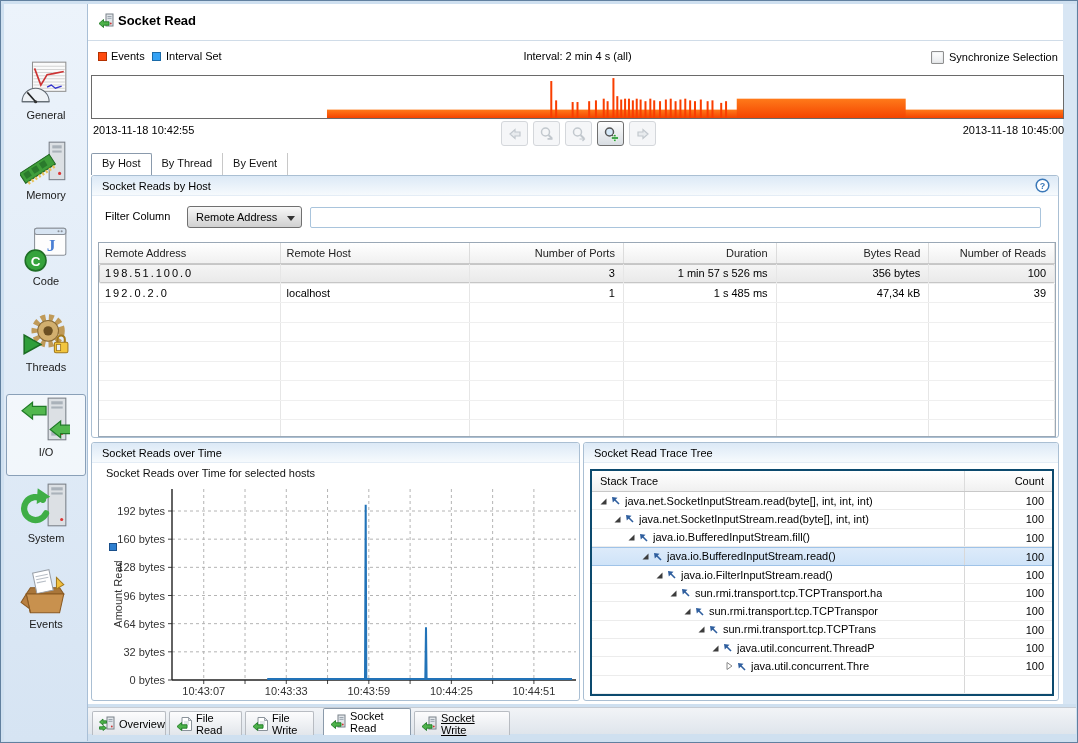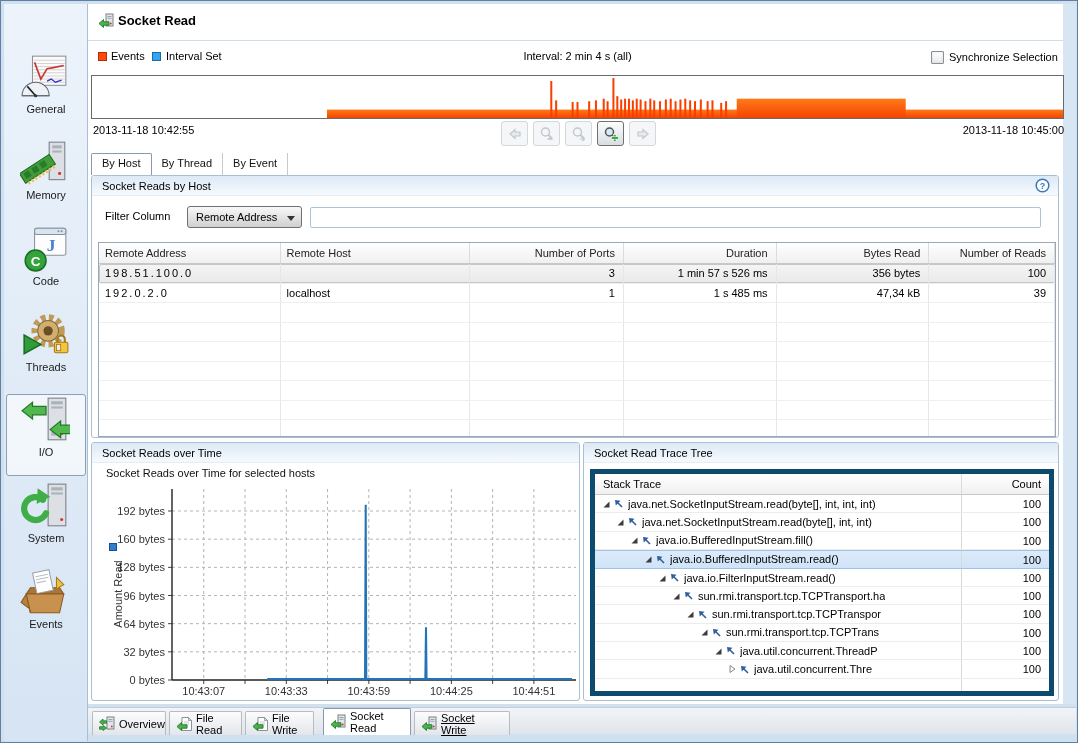--- a/index.html
+++ b/index.html
@@ -46,40 +46,40 @@
   .htable{position:absolute;left:6px;top:66px;width:958px;height:195px;border:1px solid #9aa8b6;background:#fff;overflow:hidden;}
   .hrow{display:flex;height:21px;background:linear-gradient(180deg,#ffffff,#f0f0f0);border-bottom:1px solid #c8c8c8;}
   .hcell{padding:4px 8px 0 6px;border-right:1px solid #dcdcdc;color:#222;overflow:hidden;white-space:nowrap;}
   .drow{display:flex;height:19.5px;border-bottom:1px solid #efefef;position:relative;}
   .drow.sel{background:linear-gradient(180deg,#f5f5f5,#e9e9e9);box-shadow:inset 0 0 0 1px #c6c6c6;border-radius:2px;}
   .dcell{padding:3px 8px 0 6px;border-right:1px solid #e6e6e6;overflow:hidden;white-space:nowrap;}
   .ip{letter-spacing:2px;}
   .chart-sub{position:absolute;left:14px;top:24px;color:#111;}
   .vlabel{position:absolute;left:-33px;top:144px;width:120px;height:14px;transform:rotate(-90deg);text-align:center;color:#333;}
   .cleg{position:absolute;left:17px;top:100px;width:8px;height:8px;border:1px solid #1a4f8a;}
-  .ttable{position:absolute;left:6px;top:26px;width:464px;height:227px;border:5px solid #0c4a6e;background:#fff;overflow:hidden;}
+  .ttable{position:absolute;left:6px;top:26px;width:464px;height:227px;border:2px solid #0c4a6e;background:#fff;overflow:hidden;}
   .trow{display:flex;height:18.3px;border-bottom:1px solid #ececec;align-items:center;position:relative;}
   .trow.sel{background:linear-gradient(180deg,#ddebfa,#cfe3f8);border-top:1px solid #9fc3e8;border-bottom:1px solid #9fc3e8;height:19px;}
   .trow .tl{flex:1;overflow:hidden;white-space:nowrap;padding-top:0px;}
   .trow .cnt{width:88px;border-left:1px solid #d8d8d8;text-align:right;padding-right:8px;align-self:stretch;padding-top:3px;}
   .thdr{display:flex;height:21px;background:linear-gradient(180deg,#ffffff,#f0f0f0);border-bottom:1px solid #c8c8c8;}
   .thdr .tl{flex:1;padding:4px 0 0 8px;}
   .thdr .cnt{width:88px;border-left:1px solid #dcdcdc;text-align:right;padding:4px 8px 0 0;}
   .bbar{position:absolute;left:87px;top:706px;width:988px;height:27px;background:linear-gradient(180deg,#f2f4f7,#dfe5ec);border-top:1px solid #c6ccd4;}
   .btab{position:absolute;top:3px;height:24px;display:flex;align-items:center;gap:4px;padding:0 6px;
     background:linear-gradient(180deg,#fcfcfd,#e2e6eb);border:1px solid #b8bcc2;border-bottom:none;border-radius:2px 2px 0 0;}
   .btab.active{top:0;height:27px;background:#fff;border:1px solid #8b9aaa;border-bottom:none;}
   svg{display:block;}
 </style>
 </head>
 <body>
 
 <div class="window">
   <div class="sidebar" id="sidebar">
-      <div class="side-item" style="top: 48px;">
+      <div class="side-item" style="top: 54px;">
         <span class="icon">
           <svg width="50" height="46" viewBox="0 0 48 44">
             <rect x="12" y="2" width="32" height="28" fill="#fafafa" stroke="#909090"></rect>
             <path d="M13,6 h30 M13,9 h30 M13,12 h30 M13,15 h30 M13,18 h30 M13,21 h30 M13,24 h30 M13,27 h30" stroke="#d4d4d4"></path>
             <polyline points="14,8 20,24 26,14 32,13 42,11" fill="none" stroke="#c33" stroke-width="1.6"></polyline>
             <polyline points="26,26 30,24 34,27 40,25" fill="none" stroke="#33c" stroke-width="1.2"></polyline>
             <path d="M2,40 a13,13 0 0 1 26,0 z" fill="#eef2f6" stroke="#606870"></path>
             <line x1="2" y1="40" x2="28" y2="40" stroke="#606870"></line>
             <line x1="15" y1="40" x2="7" y2="31" stroke="#222" stroke-width="1.5"></line>
             <circle cx="15" cy="40" r="1.5" fill="#333"></circle>

